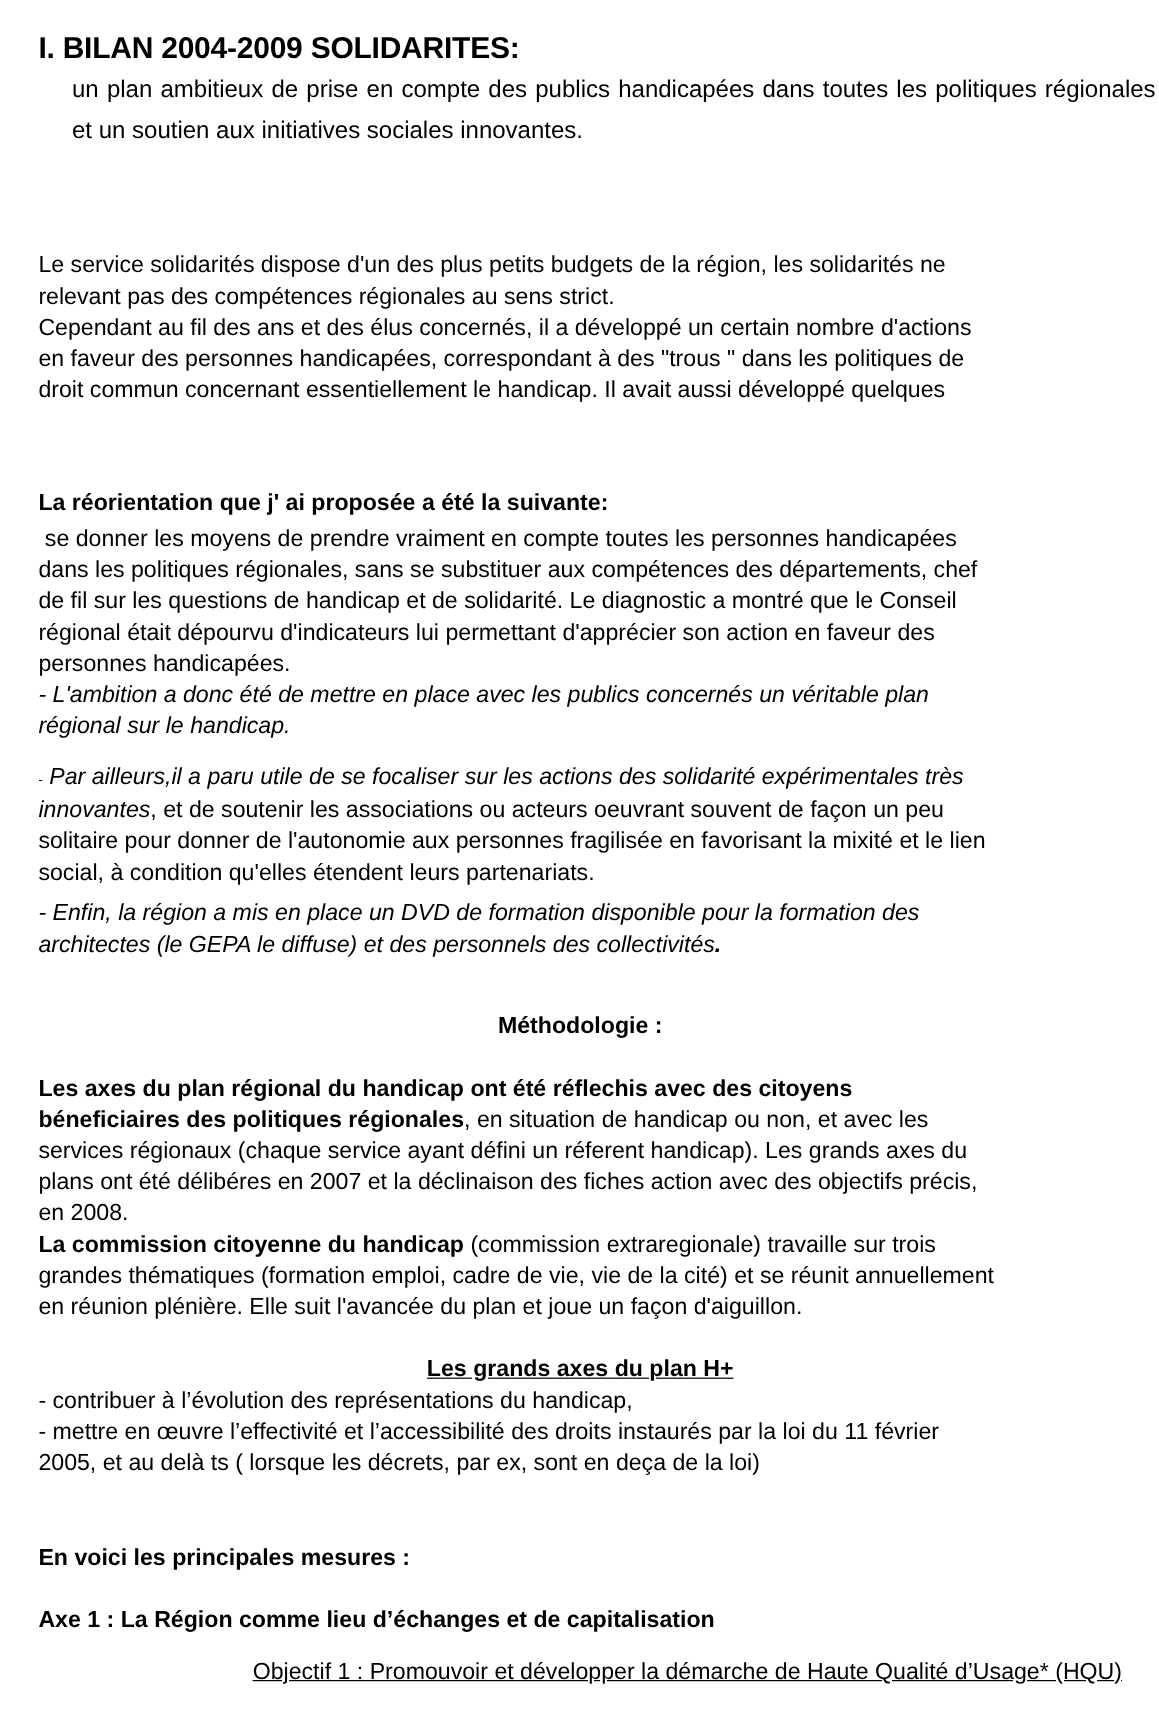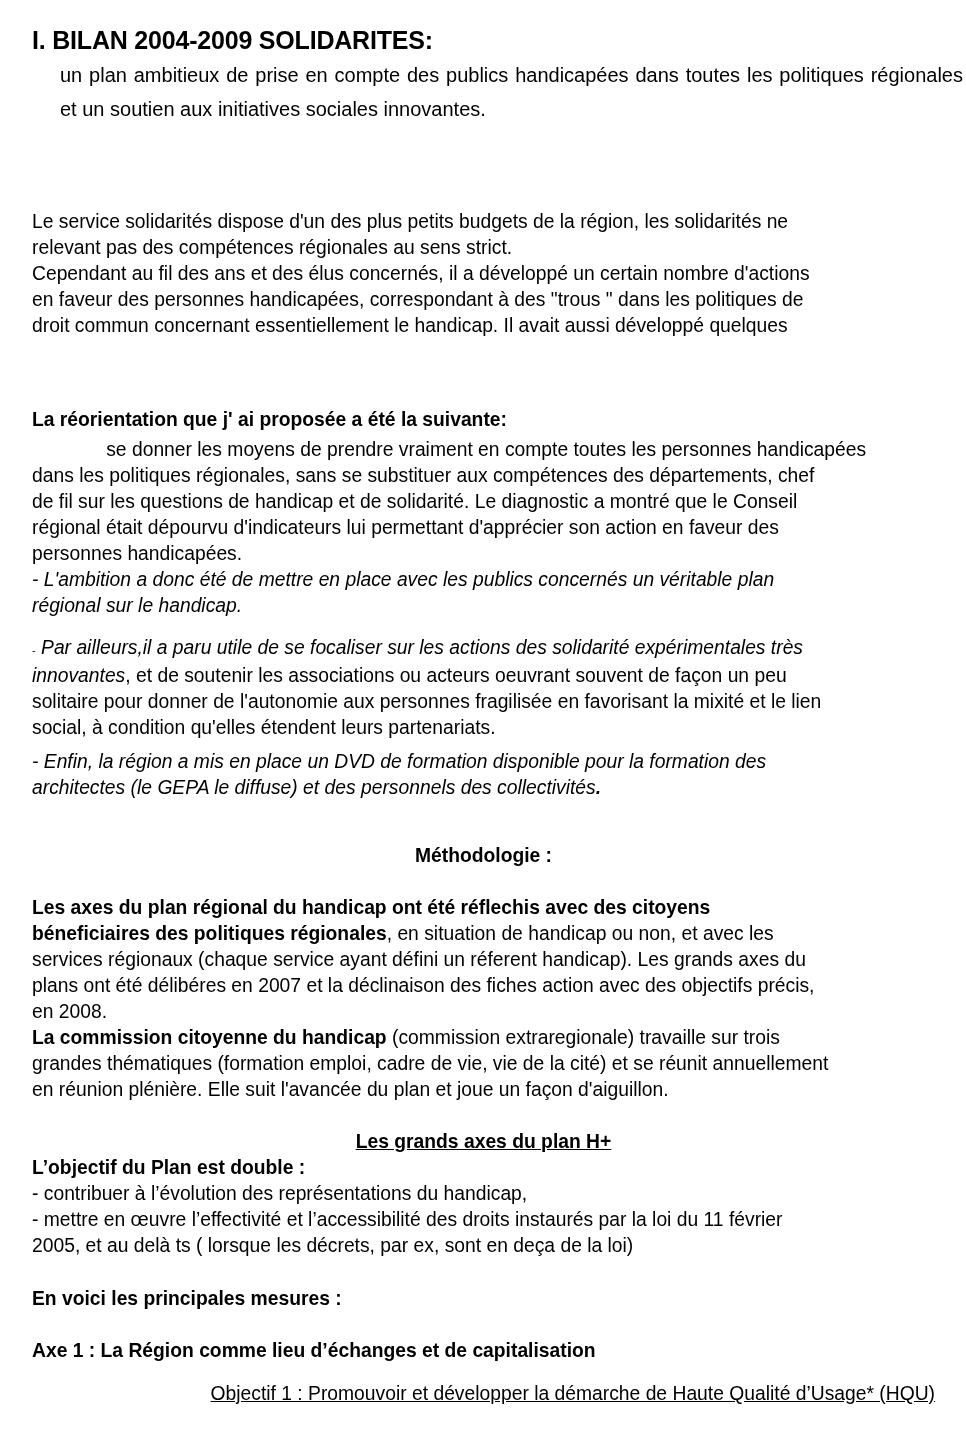--- a/index.html
+++ b/index.html
@@ -44,21 +44,21 @@
     <span class="line">Le service solidarités dispose d'un des plus petits budgets de la région, les solidarités ne</span>
     <span class="line">relevant pas des compétences régionales au sens strict.</span>
     <span class="line">Cependant au  fil des ans et des élus concernés, il a développé un certain nombre d'actions</span>
     <span class="line">en faveur des personnes handicapées, correspondant à des "trous " dans les  politiques de</span>
     <span class="line">droit commun concernant essentiellement le handicap. Il avait aussi développé quelques</span>
   </div>
 
   <div class="p b" style="top:391px;margin-top:16px;">La réorientation que j' ai proposée a été la suivante:</div>
 
   <div class="p" style="top:437px;">
-    <span class="line" style="white-space:pre;text-align:center;"> se donner les moyens de prendre vraiment en compte toutes les personnes handicapées</span>
+    <span class="line" style="white-space:pre;"> se donner les moyens de prendre vraiment en compte toutes les personnes handicapées</span>
     <span class="line">dans les politiques régionales, sans se substituer aux compétences des départements, chef</span>
     <span class="line">de fil sur les questions de handicap et de solidarité.  Le diagnostic a montré que le Conseil</span>
     <span class="line">régional était dépourvu d'indicateurs lui permettant d'apprécier son action en faveur des</span>
     <span class="line">personnes  handicapées.</span>
     <span class="line i">- L'ambition a donc été de mettre en place  avec  les publics concernés un véritable plan</span>
     <span class="line i">régional sur le handicap.</span>
   </div>
 
   <div class="p" style="top:635px;">
     <span class="line">
@@ -85,21 +85,20 @@
     <span class="line">plans ont été délibéres en 2007 et la déclinaison des fiches action avec des objectifs précis,</span>
     <span class="line">en 2008.</span>
     <span class="line"><span class="b">La commission citoyenne du handicap</span><span> (commission extraregionale) travaille sur trois</span></span>
     <span class="line">grandes thématiques (formation emploi, cadre de vie, vie de la cité) et se réunit annuellement</span>
     <span class="line">en réunion plénière. Elle  suit l'avancée du plan et joue un façon d'aiguillon.</span>
   </div>
 
   <div class="p b center u" style="top:1129px;">Les grands axes du plan H+</div>
 
   <div class="p" style="top:1155px;">
-    <span class="line b">L’objectif du Plan est double :</span>
     <span class="line">- contribuer à l’évolution des représentations du handicap,</span>
     <span class="line">- mettre en œuvre l’effectivité et l’accessibilité des droits instaurés par la loi du 11 février</span>
     <span class="line">2005, et au delà ts ( lorsque les décrets, par ex, sont en deça de la loi)</span>
   </div>
 
   <div class="p b" style="top:1286px;">En voici les principales mesures :</div>
 
   <div class="p b" style="top:1338px;">Axe 1 : La Région comme lieu d’échanges et de capitalisation</div>
 
   <div class="p u" style="top:1381px;text-align:right;">Objectif 1 : Promouvoir et développer la démarche de Haute Qualité d’Usage* (HQU)</div>

